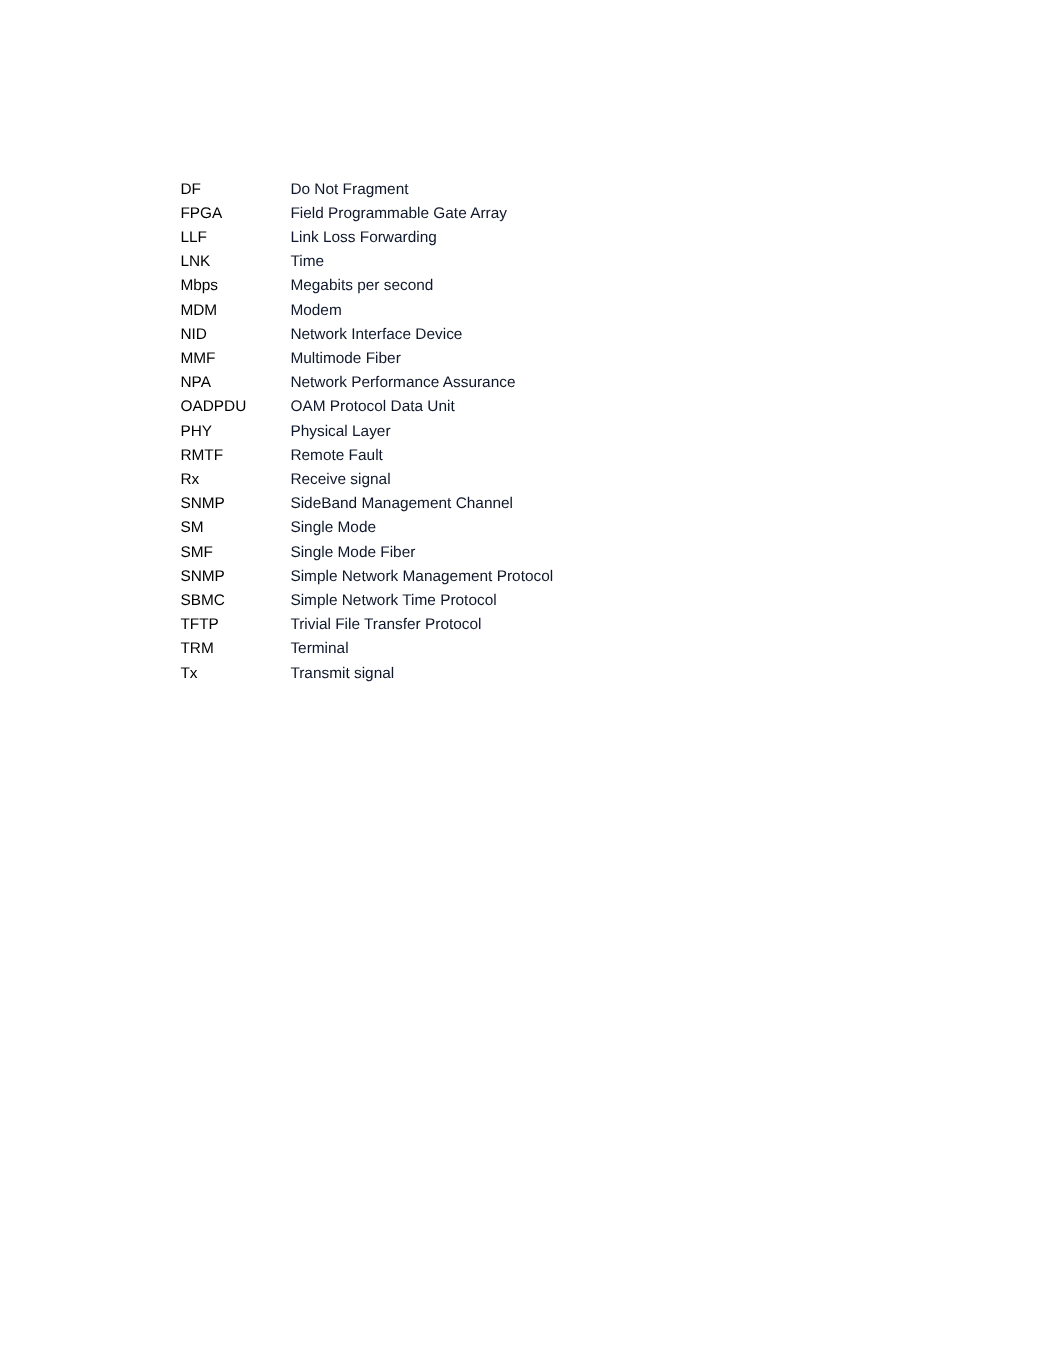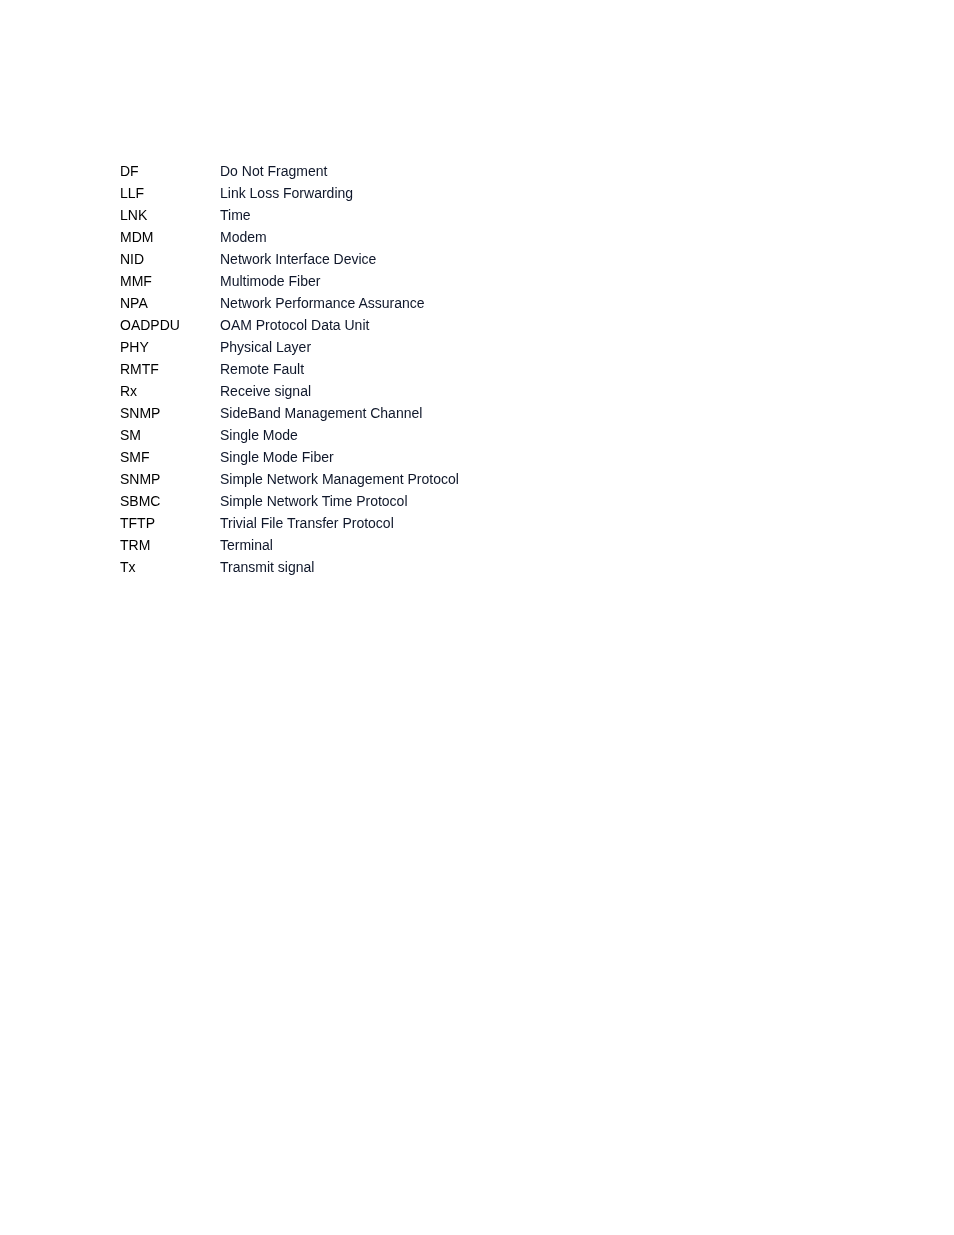--- a/index.html
+++ b/index.html
@@ -12,20 +12,21 @@
       background: #ffffff;
       font-family: Arial, Helvetica, sans-serif;
       font-size: 14px;
       color: #000000;
       width: 954px;
       min-height: 1235px;
     }
 
     .page {
       padding: 160px 0 0 120px;
+      margin-left: 44px;
     }
 
     .abbreviation-table {
       display: table;
       border-collapse: separate;
       border-spacing: 0;
     }
 
     .abbreviation-row {
       display: table-row;
@@ -51,26 +52,34 @@
 </head>
 <body>
 
 <div class="page">
   <div class="abbreviation-table" id="abbr-table">
   <div class="abbreviation-row">
         <div class="abbr-code">DF</div>
         <div class="abbr-definition">Do Not Fragment</div>
       </div>
       <div class="abbreviation-row">
+        <div class="abbr-code">FPGA</div>
+        <div class="abbr-definition">Field Programmable Gate Array</div>
+      </div>
+      <div class="abbreviation-row">
         <div class="abbr-code">LLF</div>
         <div class="abbr-definition">Link Loss Forwarding</div>
       </div>
       <div class="abbreviation-row">
         <div class="abbr-code">LNK</div>
         <div class="abbr-definition">Time</div>
+      </div>
+      <div class="abbreviation-row">
+        <div class="abbr-code">Mbps</div>
+        <div class="abbr-definition">Megabits per second</div>
       </div>
       <div class="abbreviation-row">
         <div class="abbr-code">MDM</div>
         <div class="abbr-definition">Modem</div>
       </div>
       <div class="abbreviation-row">
         <div class="abbr-code">NID</div>
         <div class="abbr-definition">Network Interface Device</div>
       </div>
       <div class="abbreviation-row">

